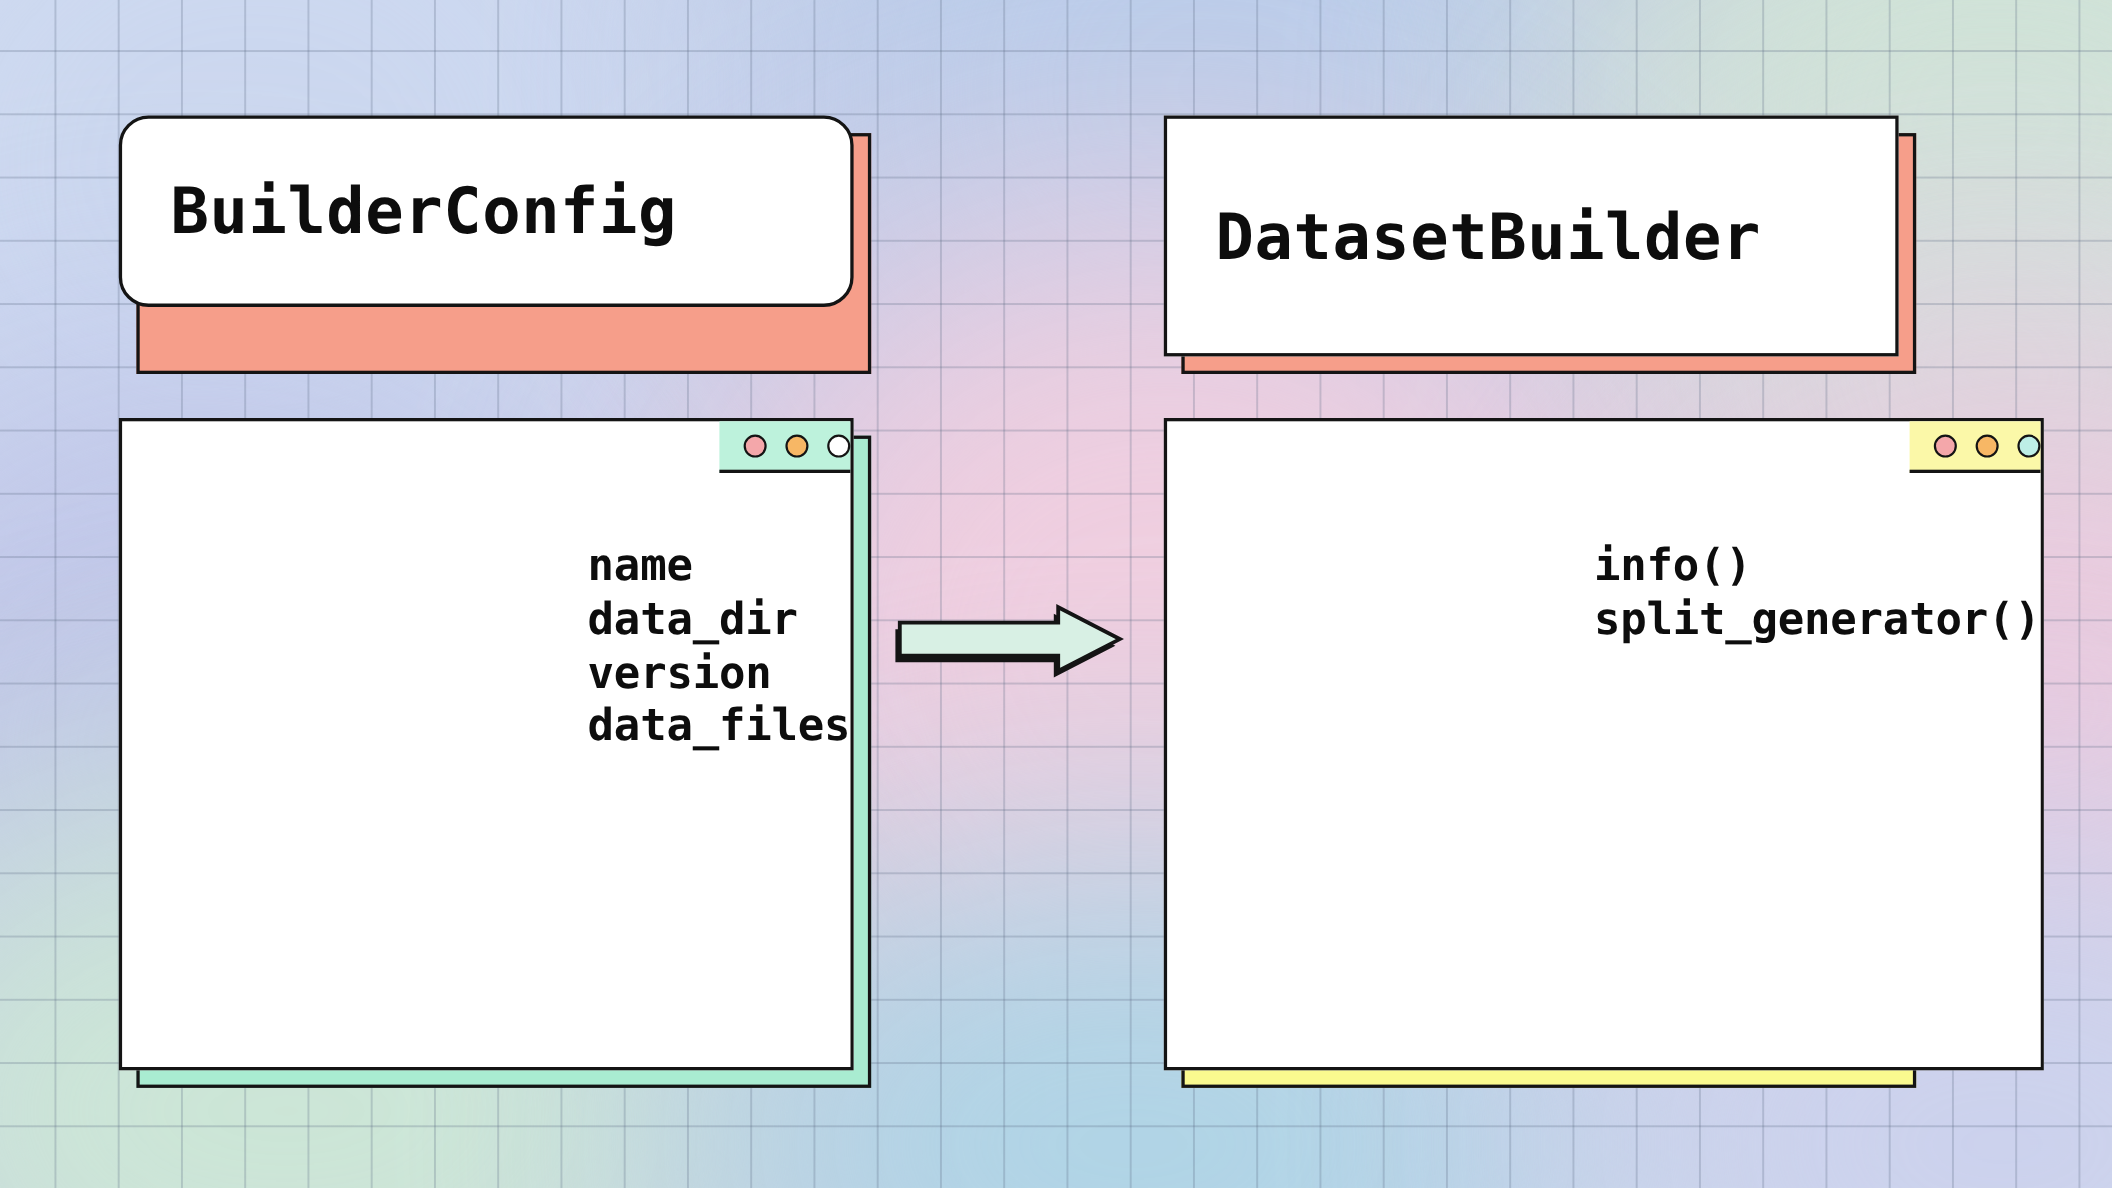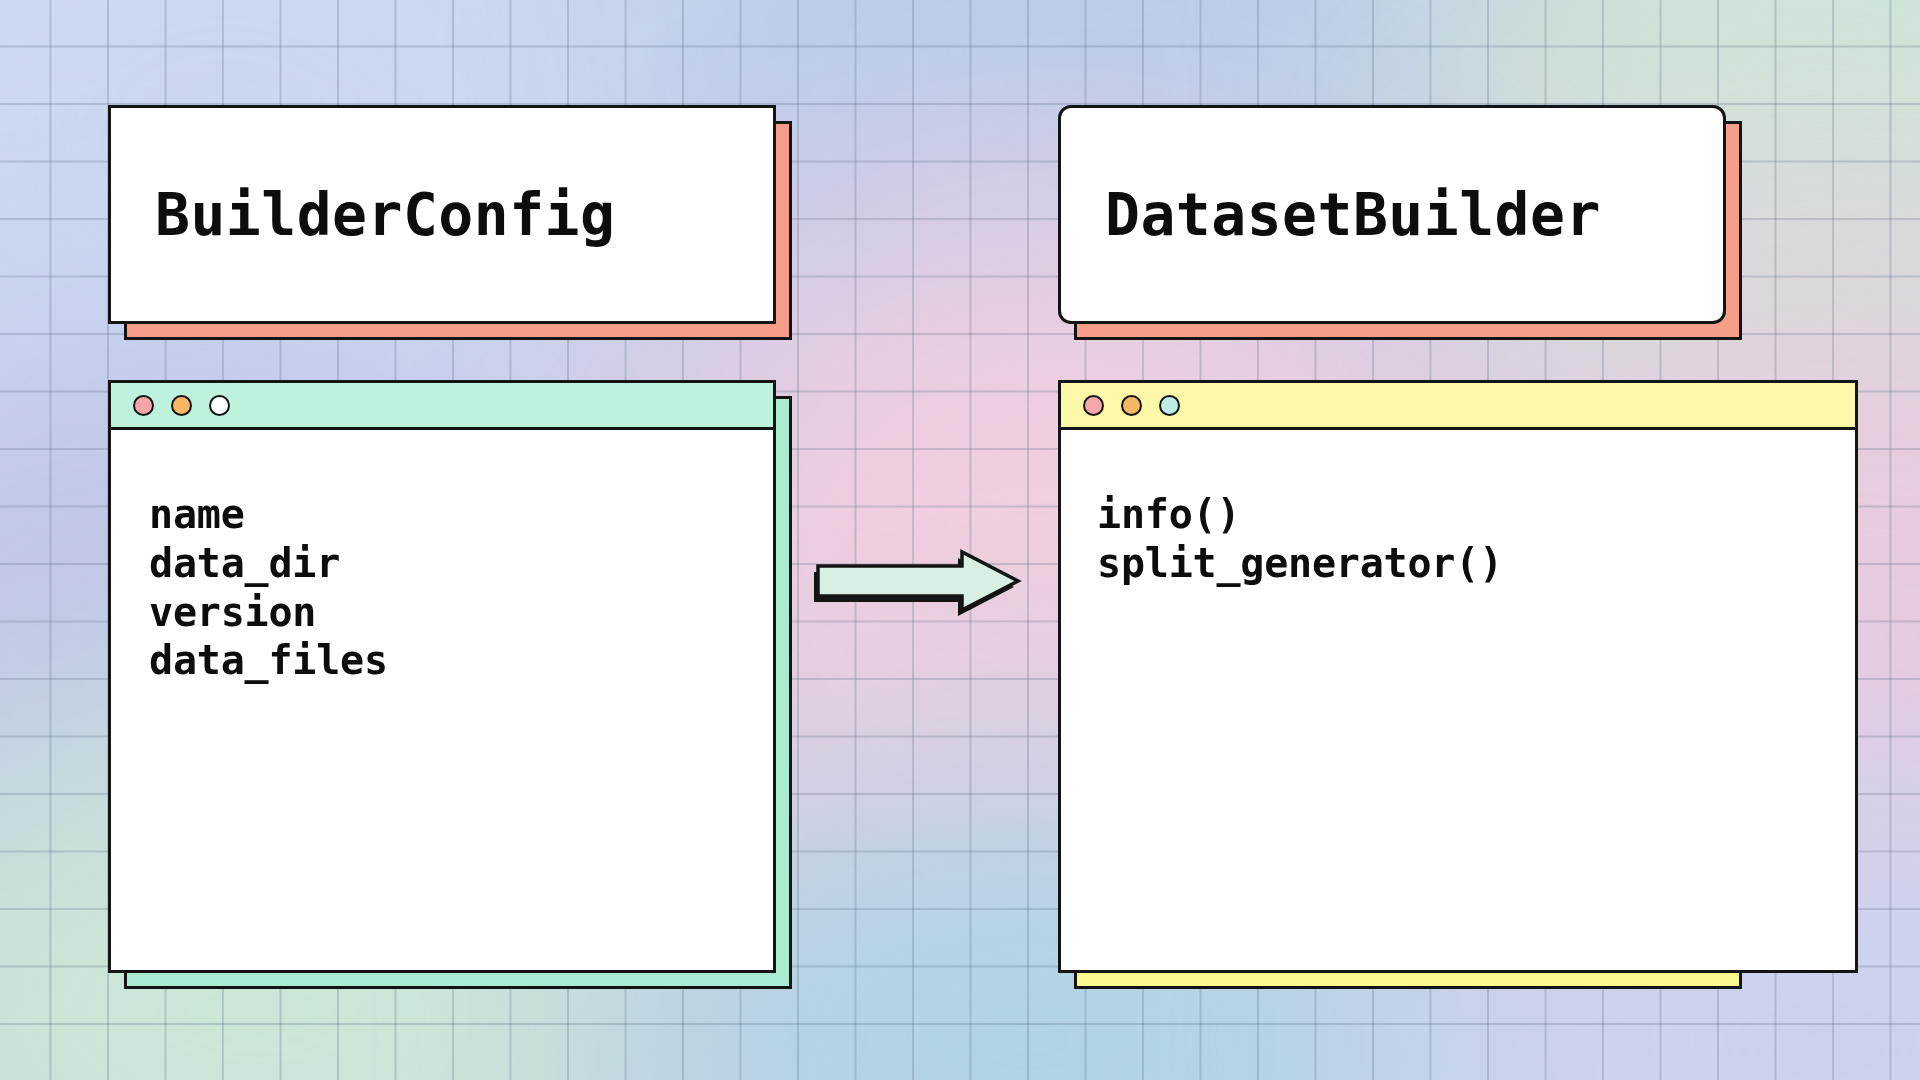--- a/index.html
+++ b/index.html
@@ -95,20 +95,21 @@
     background-size: 57.5px 57.5px;
     background-position: -8px -12px;
   }
 
   
   .card {
     position: absolute;
     box-sizing: border-box;
     background: #ffffff;
     border: 3px solid #141414;
+    align-items: flex-end;
   }
   .card-shadow {
     position: absolute;
     box-sizing: border-box;
     border: 3px solid #141414;
   }
 
   
   .title-card {
     display: flex;
@@ -188,21 +189,21 @@
     <div class="bg-blob blob-f"></div>
     <div class="bg-blob blob-d"></div>
     <div class="bg-blob blob-e"></div>
     <div class="bg-blob blob-g"></div>
     <div class="bg-blob blob-h"></div>
     <div class="bg-blob blob-i"></div>
   </div>
   <div class="bg-grid"></div>
 
   <div class="card-shadow" style="left:124px; top:121px; width:668px; height:219px; background:#f69e8a;"></div>
-  <div class="card title-card" style="left:108px; top:105px; width:668px; height:219px;">
+  <div class="card title-card" style="left:108px; top:105px; width:668px; height:174px;border-radius:27px;">
     <div class="title-text">BuilderConfig</div>
   </div>
 
   <div class="card-shadow" style="left:124px; top:396px; width:668px; height:593px; background:#a9ecd1;"></div>
   <div class="card window" style="left:108px; top:380px; width:668px; height:593px;">
     <div class="titlebar" style="background:#bdf2dc;">
       <span class="dot" style="background:#f4a7aa;"></span>
       <span class="dot" style="background:#f7b765;"></span>
       <span class="dot" style="background:#ffffff;"></span>
     </div>
@@ -219,21 +220,21 @@
   <div class="arrow-wrap">
     <svg width="220" height="70" viewBox="0 0 220 70">
 
       <path d="M6 18 L150 18 L150 4 L206 33 L150 62 L150 48 L6 48 Z" fill="#141414" transform="translate(-4,6)"></path>
 
       <path d="M6 18 L150 18 L150 4 L206 33 L150 62 L150 48 L6 48 Z" fill="#d8f0e4" stroke="#141414" stroke-width="3.5" stroke-linejoin="miter"></path>
     </svg>
   </div>
 
   <div class="card-shadow" style="left:1074px; top:121px; width:668px; height:219px; background:#f69e8a;"></div>
-  <div class="card title-card" style="left:1058px; top:105px; width:668px; height:219px;border-radius:13px;">
+  <div class="card title-card" style="left:1058px; top:105px; width:668px; height:219px;">
     <div class="title-text">DatasetBuilder</div>
   </div>
 
   <div class="card-shadow" style="left:1074px; top:396px; width:668px; height:593px; background:#fafa8f;"></div>
   <div class="card window" style="left:1058px; top:380px; width:800px; height:593px;">
     <div class="titlebar" style="background:#fbf8a8;">
       <span class="dot" style="background:#f4a7aa;"></span>
       <span class="dot" style="background:#f7b765;"></span>
       <span class="dot" style="background:#bdeee6;"></span>
     </div>

